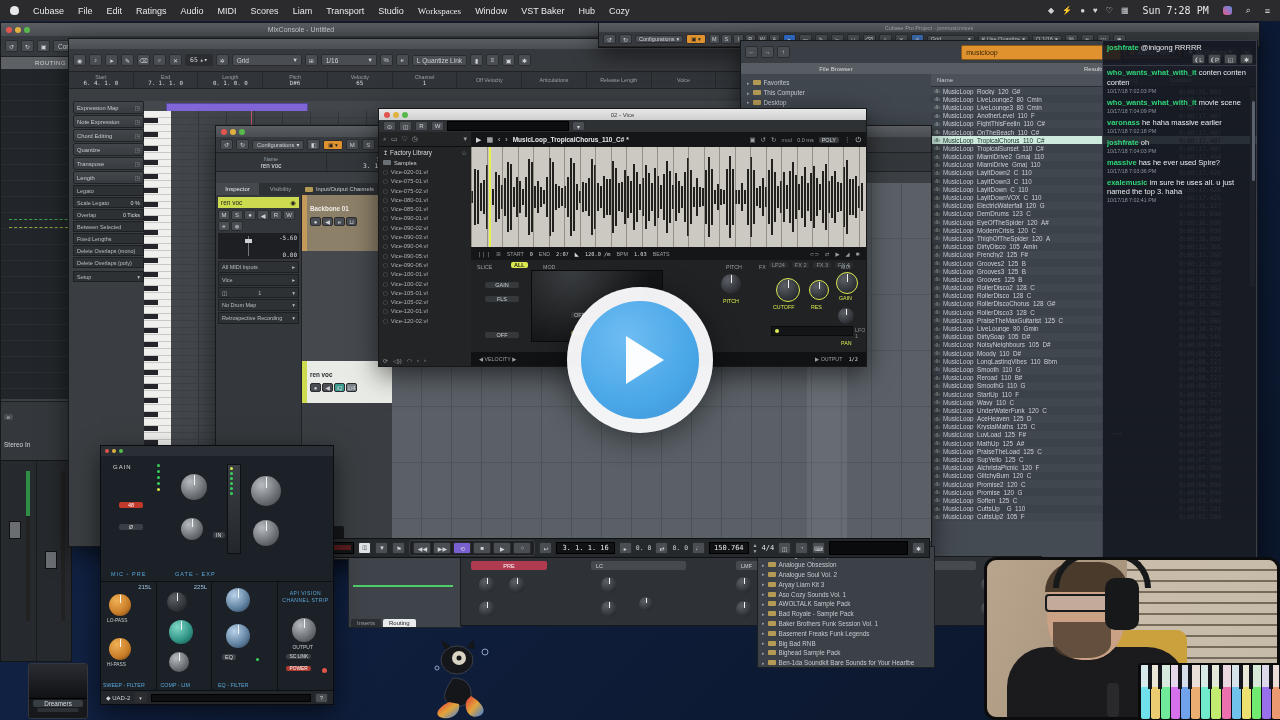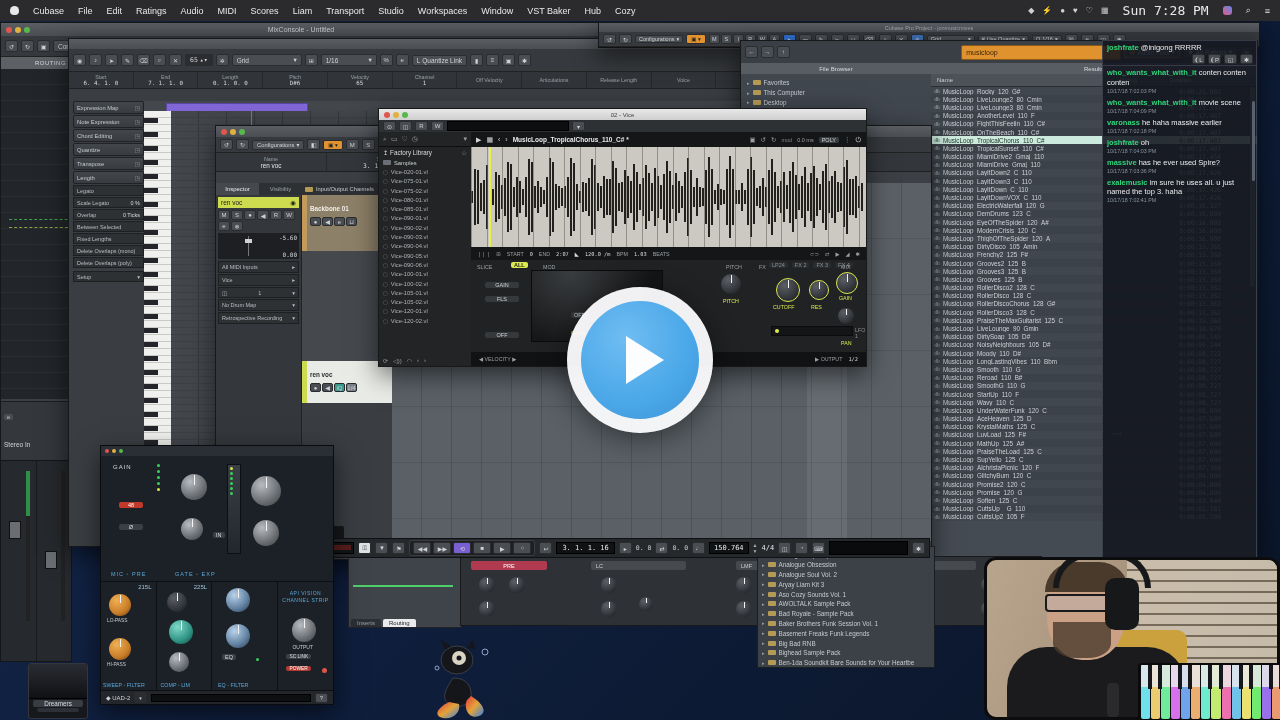--- a/index.html
+++ b/index.html
@@ -60,36 +60,36 @@
     <span style="white-space:nowrap;">Cubase</span>
         <span style="white-space:nowrap;">File</span>
         <span style="white-space:nowrap;">Edit</span>
         <span style="white-space:nowrap;">Ratings</span>
         <span style="white-space:nowrap;">Audio</span>
         <span style="white-space:nowrap;">MIDI</span>
         <span style="white-space:nowrap;">Scores</span>
         <span style="white-space:nowrap;">Liam</span>
         <span style="white-space:nowrap;">Transport</span>
         <span style="white-space:nowrap;">Studio</span>
-        <span style="white-space:nowrap;">Workspaces</span>
+        <span style="white-space:nowrap;font-family:Liberation Serif, serif;">Workspaces</span>
         <span style="white-space:nowrap;">Window</span>
         <span style="white-space:nowrap;">VST Baker</span>
         <span style="white-space:nowrap;">Hub</span>
         <span style="white-space:nowrap;">Cozy</span>
       </span>
     <span style="flex:1"></span>
     <span style="display:flex;gap:8px;font-size:8px;color:#cfd0d4;">
       <span>◆</span>
       <span>⚡</span>
       <span>●</span>
       <span>♥</span>
       <span>♡</span>
       <span>▦</span>
     </span>
-    <span class="seg" style="font-size:13px;">Sun 7:28 PM</span>
+    <span class="seg" style="font-size:10px;">Sun 7:28 PM</span>
     <span style="width:9px;height:9px;border-radius:3px;background:linear-gradient(45deg,#e85a8a,#5a8ae8);"></span>
     <span style="font-size:9px;">⌕</span>
     <span style="font-size:9px;">≡</span>
   </div>
 
   <div class="win" style="left:0;top:22px;width:600px;height:438px;z-index:1;">
     <div class="titlebar">
       <span class="tl">
           <i class="r"></i>
           <i class="y"></i>

